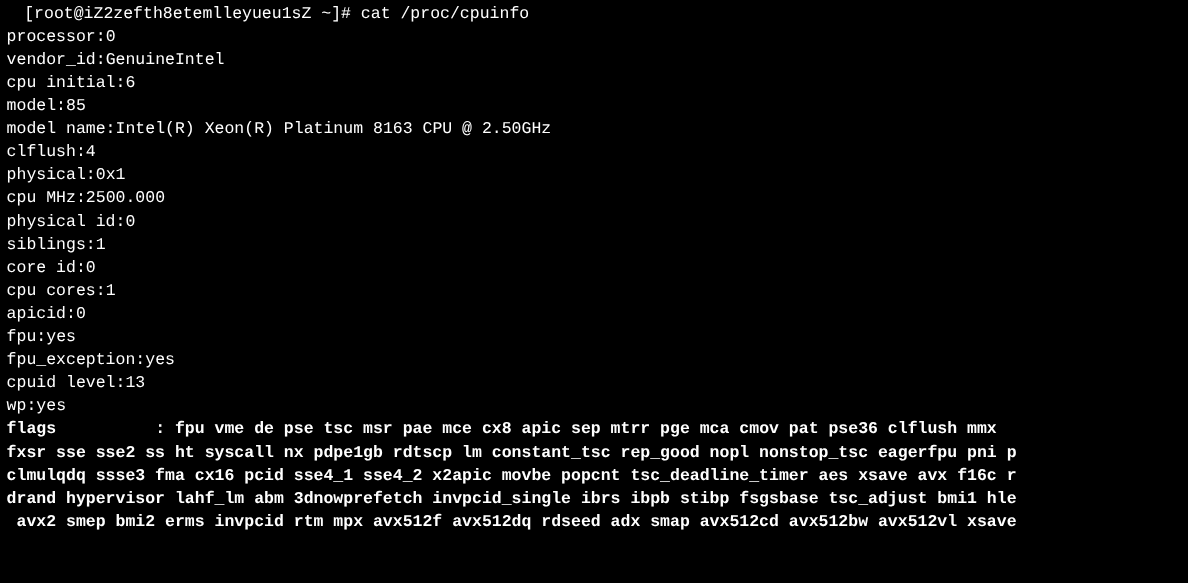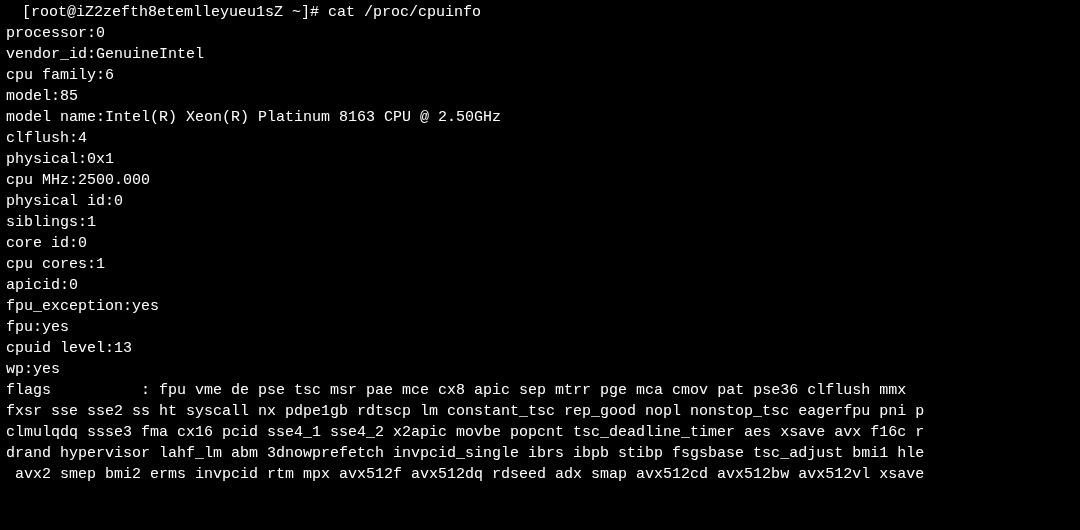--- a/index.html
+++ b/index.html
@@ -30,41 +30,42 @@
       display: inline-block;
     }
     .colon {
       display: inline-block;
     }
     .value {
       display: inline-block;
     }
     .flags-block {
       white-space: pre;
+      font-weight: bold;
     }
   </style>
 </head>
 <body>
 
 <div class="prompt-line">
   <span>[root@iZ2zefth8etemlleyueu1sZ ~]# cat /proc/cpuinfo</span>
 </div>
 
 <div id="cpuinfo-body">
     <div class="row"><span class="key">processor      </span><span class="colon">: </span><span class="value">0</span></div>
     <div class="row"><span class="key">vendor_id      </span><span class="colon">: </span><span class="value">GenuineIntel</span></div>
-    <div class="row"><span class="key">cpu family     </span><span class="colon">: </span><span class="value">6</span></div>
+    <div class="row"><span class="key">cpu initial     </span><span class="colon">: </span><span class="value">6</span></div>
     <div class="row"><span class="key">model          </span><span class="colon">: </span><span class="value">85</span></div>
     <div class="row"><span class="key">model name     </span><span class="colon">: </span><span class="value">Intel(R) Xeon(R) Platinum 8163 CPU @ 2.50GHz</span></div>
     <div class="row"><span class="key">clflush       </span><span class="colon">: </span><span class="value">4</span></div>
     <div class="row"><span class="key">physical      </span><span class="colon">: </span><span class="value">0x1</span></div>
     <div class="row"><span class="key">cpu MHz        </span><span class="colon">: </span><span class="value">2500.000</span></div>
     <div class="row"><span class="key">physical id    </span><span class="colon">: </span><span class="value">0</span></div>
     <div class="row"><span class="key">siblings       </span><span class="colon">: </span><span class="value">1</span></div>
     <div class="row"><span class="key">core id        </span><span class="colon">: </span><span class="value">0</span></div>
     <div class="row"><span class="key">cpu cores      </span><span class="colon">: </span><span class="value">1</span></div>
     <div class="row"><span class="key">apicid         </span><span class="colon">: </span><span class="value">0</span></div>
+    <div class="row"><span class="key">fpu            </span><span class="colon">: </span><span class="value">yes</span></div>
     <div class="row"><span class="key">fpu_exception  </span><span class="colon">: </span><span class="value">yes</span></div>
-    <div class="row"><span class="key">fpu            </span><span class="colon">: </span><span class="value">yes</span></div>
     <div class="row"><span class="key">cpuid level    </span><span class="colon">: </span><span class="value">13</span></div>
     <div class="row"><span class="key">wp             </span><span class="colon">: </span><span class="value">yes</span></div>
     <div class="flags-block"><div><span>flags          </span><span>: fpu vme de pse tsc msr pae mce cx8 apic sep mtrr pge mca cmov pat pse36 clflush mmx </span></div><div>fxsr sse sse2 ss ht syscall nx pdpe1gb rdtscp lm constant_tsc rep_good nopl nonstop_tsc eagerfpu pni p</div><div>clmulqdq ssse3 fma cx16 pcid sse4_1 sse4_2 x2apic movbe popcnt tsc_deadline_timer aes xsave avx f16c r</div><div>drand hypervisor lahf_lm abm 3dnowprefetch invpcid_single ibrs ibpb stibp fsgsbase tsc_adjust bmi1 hle</div><div> avx2 smep bmi2 erms invpcid rtm mpx avx512f avx512dq rdseed adx smap avx512cd avx512bw avx512vl xsave</div></div>
   </div>
 
 </body></html>

